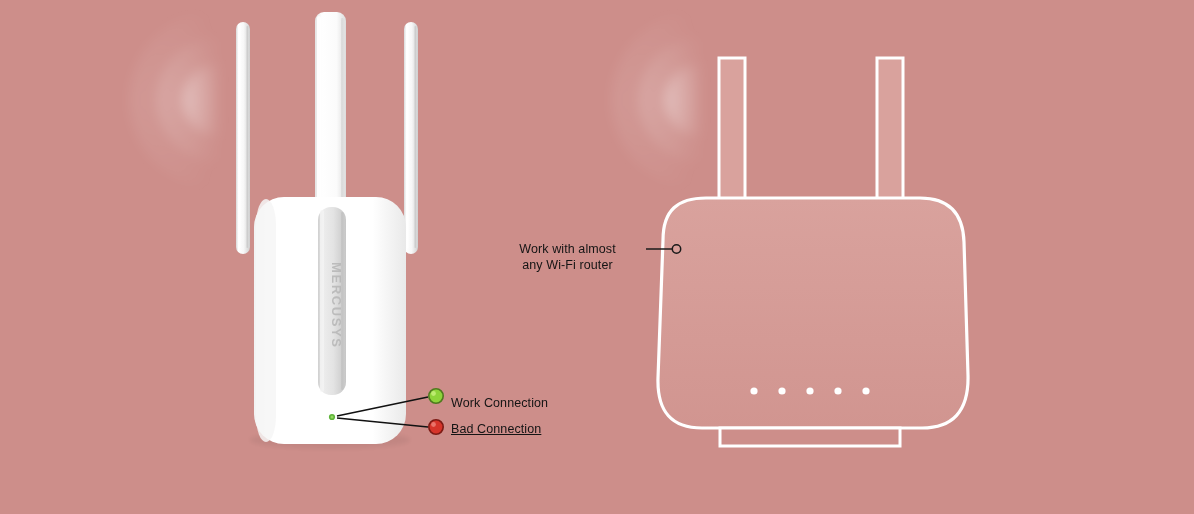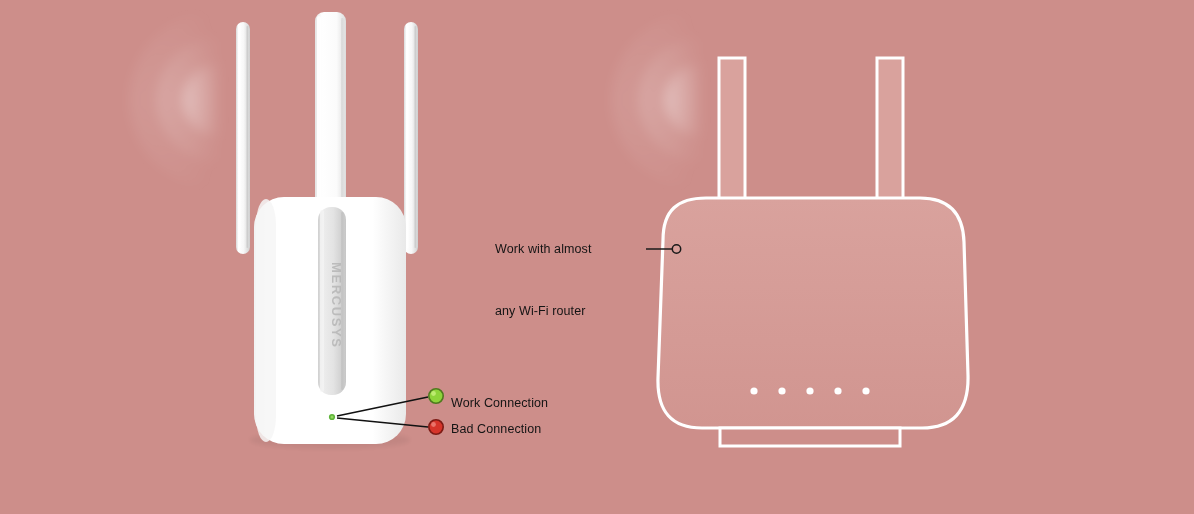--- a/index.html
+++ b/index.html
@@ -28,21 +28,21 @@
   .lbl {
     position: absolute;
     font-family: "Liberation Sans", sans-serif;
     font-size: 12.5px;
     color: #141414;
     white-space: nowrap;
     letter-spacing: 0.1px;
     line-height: 16px;
   }
   .lbl-right {
-    text-align: left;
+    text-align: center;
   }
 </style>
 </head>
 <body>
 
 <div id="stage">
 <svg viewBox="0 0 1194 514" xmlns="http://www.w3.org/2000/svg">
   <defs>
 
     <radialGradient id="waveG1" cx="0%" cy="50%" r="100%">
@@ -194,16 +194,16 @@
   </g>
 
   <g>
     <line x1="646" y1="249" x2="672" y2="249" stroke="#1a1a1a" stroke-width="1.5"></line>
     <circle cx="676.5" cy="249" r="4.2" fill="none" stroke="#1a1a1a" stroke-width="1.5"></circle>
   </g>
 </svg>
 </div>
 
 <div class="lbl lbl-right" style="left:495px; top:241px; width:145px;">Work with almost</div>
-<div class="lbl lbl-right" style="left:495px; top:257px; width:145px;margin-top:46px;">any Wi-Fi router</div>
+<div class="lbl lbl-right" style="left:495px; top:257px; width:145px;">any Wi-Fi router</div>
 
 <div class="lbl" style="left:451px; top:395px;">Work Connection</div>
-<div class="lbl" style="left:451px; top:421px;">Bad Connection</div>
+<div class="lbl" style="left:451px; top:421px;text-decoration:underline;">Bad Connection</div>
 
 </body></html>

